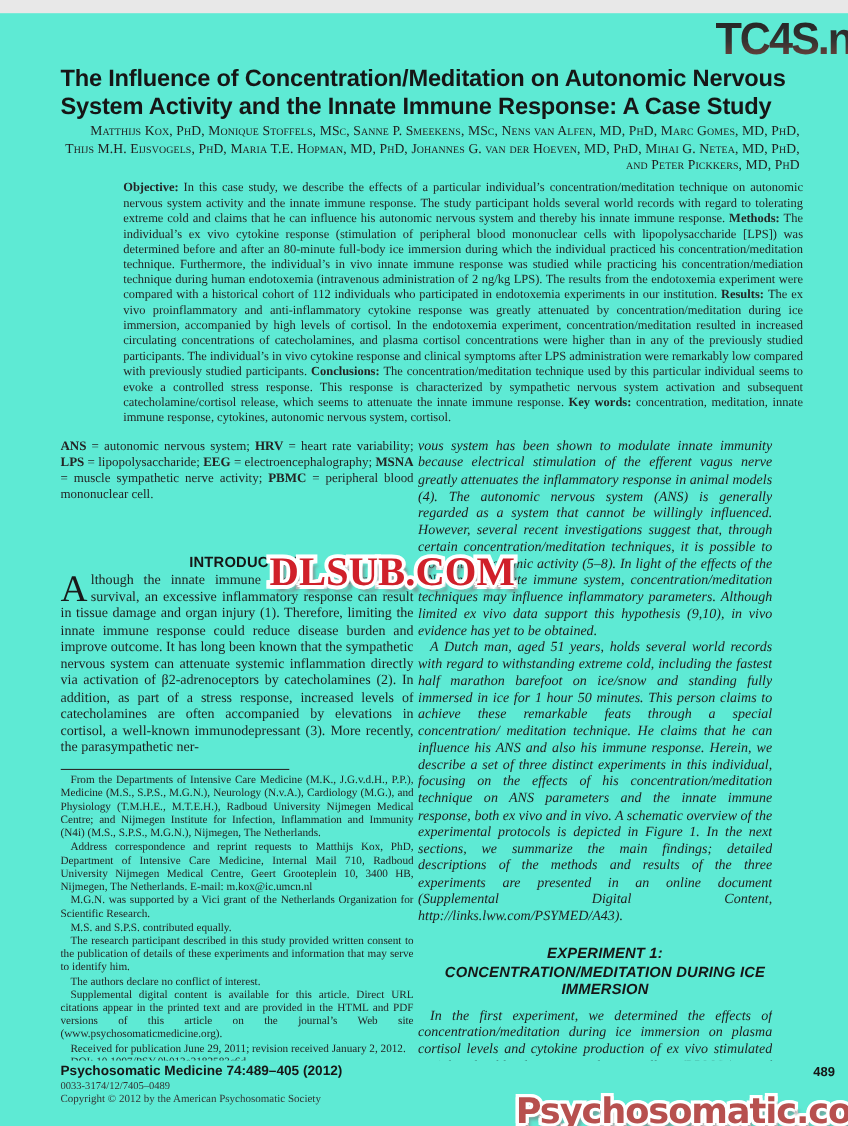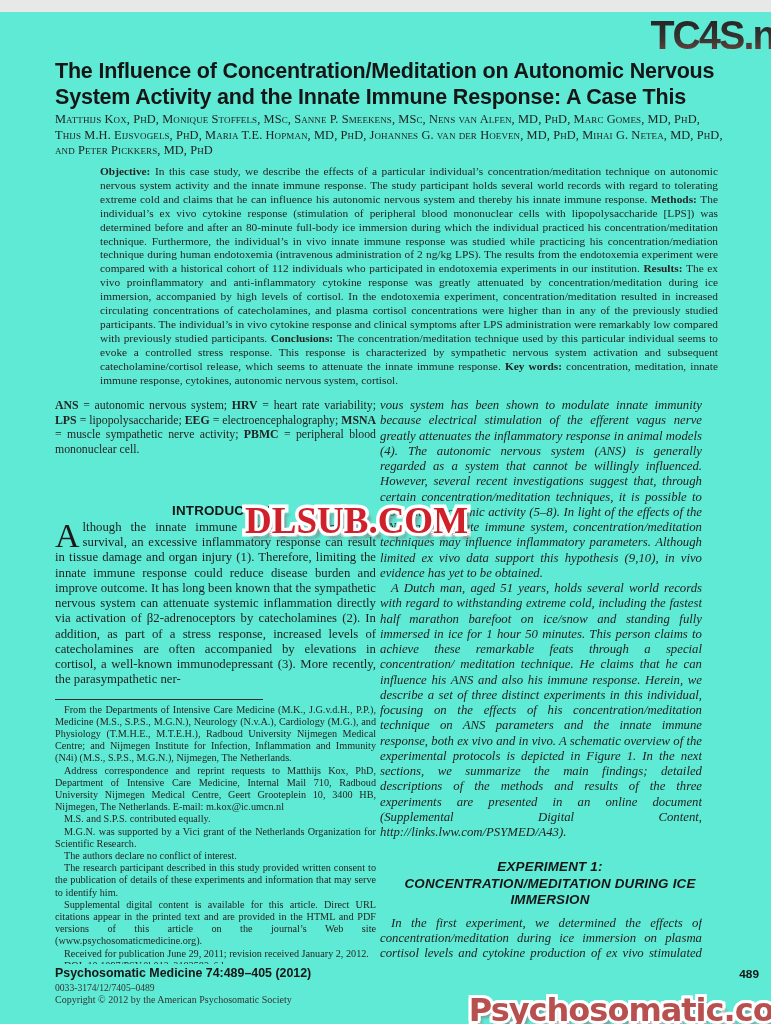--- a/index.html
+++ b/index.html
@@ -33,26 +33,26 @@
   
   .title {
     position: absolute; left: 55px; top: 46px; width: 668px;
     font-family: "Liberation Sans", sans-serif;
     font-weight: 700; font-size: 21.5px; line-height: 26px;
     letter-spacing: -0.2px; color: #161616;
   }
   .authors {
     position: absolute; left: 55px; top: 100px; width: 672px;
     font-size: 12.4px; line-height: 15.6px;
-    font-variant: small-caps; letter-spacing: 0.1px; color: #222;
+    font-variant: small-caps; letter-spacing: 0.1px; color: #222; text-align: right;
   }
 
   
   .abstract {
-    position: absolute; left: 100px; top: 153px; width: 618px;
+    position: absolute; left: 112px; top: 153px; width: 618px;
     font-size: 11.35px; line-height: 13.9px;
     text-align: justify; color: #242424;
   }
   .seg-b { font-weight: bold; }
 
   
   .col { position: absolute; top: 386px; height: 566px; overflow: hidden; }
   .col-left  { left: 55px;  width: 321px; }
   .col-right { left: 380px; width: 322px; font-style: italic; }
 
@@ -135,42 +135,42 @@
       4px 5px 3px rgba(120,120,120,0.6);
   }
 </style>
 </head>
 <body>
 
 <div class="page">
 
   <div class="tc4s">TC4S.net</div>
 
-  <h1 class="title" style="margin:0;">The Influence of Concentration/Meditation on Autonomic Nervous System Activity and the Innate Immune Response: A Case This</h1>
+  <h1 class="title" style="margin:0;">The Influence of Concentration/Meditation on Autonomic Nervous System Activity and the Innate Immune Response: A Case Study</h1>
 
   <div class="authors">Matthijs Kox, PhD, Monique Stoffels, MSc, Sanne P. Smeekens, MSc, Nens van Alfen, MD, PhD, Marc Gomes, MD, PhD, Thijs M.H. Eijsvogels, PhD, Maria T.E. Hopman, MD, PhD, Johannes G. van der Hoeven, MD, PhD, Mihai G. Netea, MD, PhD, and Peter Pickkers, MD, PhD</div>
 
   <div class="abstract"><span class="seg-b">Objective: </span><span>In this case study, we describe the effects of a particular individual’s concentration/meditation technique on autonomic nervous system activity and the innate immune response. The study participant holds several world records with regard to tolerating extreme cold and claims that he can influence his autonomic nervous system and thereby his innate immune response. </span><span class="seg-b">Methods: </span><span>The individual’s ex vivo cytokine response (stimulation of peripheral blood mononuclear cells with lipopolysaccharide [LPS]) was determined before and after an 80-minute full-body ice immersion during which the individual practiced his concentration/meditation technique. Furthermore, the individual’s in vivo innate immune response was studied while practicing his concentration/mediation technique during human endotoxemia (intravenous administration of 2 ng/kg LPS). The results from the endotoxemia experiment were compared with a historical cohort of 112 individuals who participated in endotoxemia experiments in our institution. </span><span class="seg-b">Results: </span><span>The ex vivo proinflammatory and anti-inflammatory cytokine response was greatly attenuated by concentration/meditation during ice immersion, accompanied by high levels of cortisol. In the endotoxemia experiment, concentration/meditation resulted in increased circulating concentrations of catecholamines, and plasma cortisol concentrations were higher than in any of the previously studied participants. The individual’s in vivo cytokine response and clinical symptoms after LPS administration were remarkably low compared with previously studied participants. </span><span class="seg-b">Conclusions: </span><span>The concentration/meditation technique used by this particular individual seems to evoke a controlled stress response. This response is characterized by sympathetic nervous system activation and subsequent catecholamine/cortisol release, which seems to attenuate the innate immune response. </span><span class="seg-b">Key words: </span><span>concentration, meditation, innate immune response, cytokines, autonomic nervous system, cortisol.</span></div>
 
   <div class="col col-left">
     <div class="abbrev"><span class="seg-b">ANS</span><span> = autonomic nervous system; </span><span class="seg-b">HRV</span><span> = heart rate variability; </span><span class="seg-b">LPS</span><span> = lipopolysaccharide; </span><span class="seg-b">EEG</span><span> = electroencephalography; </span><span class="seg-b">MSNA</span><span> = muscle sympathetic nerve activity; </span><span class="seg-b">PBMC</span><span> = peripheral blood mononuclear cell.</span></div>
 
     <h2 class="sec-heading intro-heading">INTRODUCTION</h2>
 
     <p class="body-p"><span class="dropcap">A</span><span>lthough the innate immune system is essential for survival, an excessive inflammatory response can result in tissue damage and organ injury (1). Therefore, limiting the innate immune response could reduce disease burden and improve outcome. It has long been known that the sympathetic nervous system can attenuate systemic inflammation directly via activation of β2-adrenoceptors by catecholamines (2). In addition, as part of a stress response, increased levels of catecholamines are often accompanied by elevations in cortisol, a well-known immunodepressant (3). More recently, the parasympathetic ner-</span></p>
 
     <div class="fn-rule"></div>
 
     <div class="footnotes">
       <p>From the Departments of Intensive Care Medicine (M.K., J.G.v.d.H., P.P.), Medicine (M.S., S.P.S., M.G.N.), Neurology (N.v.A.), Cardiology (M.G.), and Physiology (T.M.H.E., M.T.E.H.), Radboud University Nijmegen Medical Centre; and Nijmegen Institute for Infection, Inflammation and Immunity (N4i) (M.S., S.P.S., M.G.N.), Nijmegen, The Netherlands.</p>
       <p>Address correspondence and reprint requests to Matthijs Kox, PhD, Department of Intensive Care Medicine, Internal Mail 710, Radboud University Nijmegen Medical Centre, Geert Grooteplein 10, 3400 HB, Nijmegen, The Netherlands. E-mail: m.kox@ic.umcn.nl</p>
+      <p>M.G.N. was supported by a Vici grant of the Netherlands Organization for Scientific Research.</p>
       <p>M.S. and S.P.S. contributed equally.</p>
-      <p>M.G.N. was supported by a Vici grant of the Netherlands Organization for Scientific Research.</p>
+      <p>The research participant described in this study provided written consent to the publication of details of these experiments and information that may serve to identify him.</p>
       <p>The authors declare no conflict of interest.</p>
-      <p>The research participant described in this study provided written consent to the publication of details of these experiments and information that may serve to identify him.</p>
       <p>Supplemental digital content is available for this article. Direct URL citations appear in the printed text and are provided in the HTML and PDF versions of this article on the journal’s Web site (www.psychosomaticmedicine.org).</p>
       <p>Received for publication June 29, 2011; revision received January 2, 2012.</p>
       <p>DOI: 10.1097/PSY.0b013e3182583c6d</p>
     </div>
   </div>
 
   <div class="col col-right">
     <p class="body-p">vous system has been shown to modulate innate immunity because electrical stimulation of the efferent vagus nerve greatly attenuates the inflammatory response in animal models (4). The autonomic nervous system (ANS) is generally regarded as a system that cannot be willingly influenced. However, several recent investigations suggest that, through certain concentration/meditation techniques, it is possible to modulate autonomic activity (5–8). In light of the effects of the ANS on the innate immune system, concentration/meditation techniques may influence inflammatory parameters. Although limited ex vivo data support this hypothesis (9,10), in vivo evidence has yet to be obtained.</p>
     <p class="body-p indent">A Dutch man, aged 51 years, holds several world records with regard to withstanding extreme cold, including the fastest half marathon barefoot on ice/snow and standing fully immersed in ice for 1 hour 50 minutes. This person claims to achieve these remarkable feats through a special concentration/ meditation technique. He claims that he can influence his ANS and also his immune response. Herein, we describe a set of three distinct experiments in this individual, focusing on the effects of his concentration/meditation technique on ANS parameters and the innate immune response, both ex vivo and in vivo. A schematic overview of the experimental protocols is depicted in Figure 1. In the next sections, we summarize the main findings; detailed descriptions of the methods and results of the three experiments are presented in an online document (Supplemental Digital Content, http://links.lww.com/PSYMED/A43).</p>
     <h2 class="sec-heading exp-heading">EXPERIMENT 1: CONCENTRATION/MEDITATION DURING ICE IMMERSION</h2>

